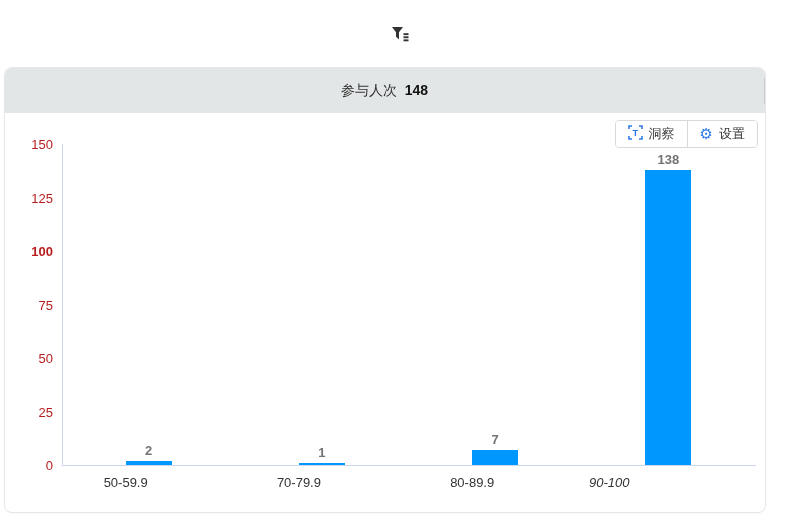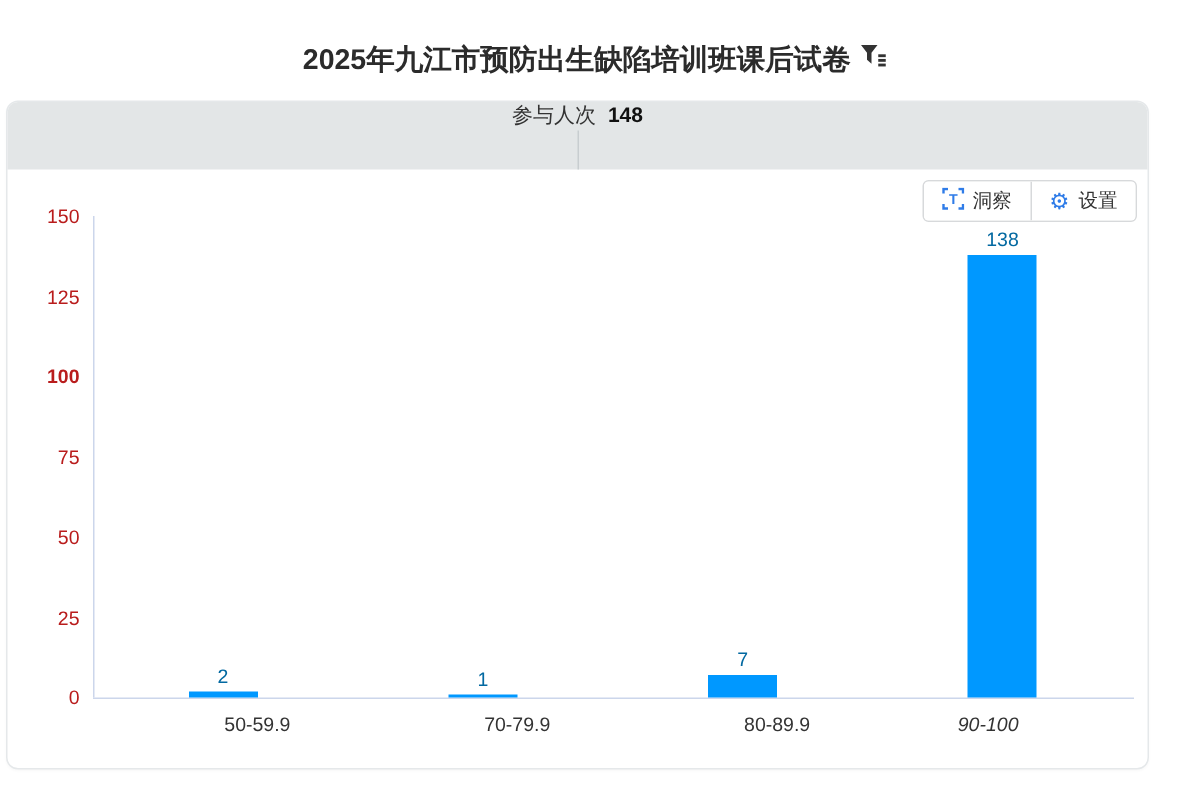--- a/index.html
+++ b/index.html
@@ -41,21 +41,20 @@
     border: 1px solid #e5e8ea;
     border-radius: 8px;
     box-shadow: 0 1px 2px rgba(0,0,0,0.03);
   }
   .stats-header {
     height: 45px;
     background: #e3e6e7;
     border-radius: 7px 7px 0 0;
     display: flex;
     align-items: center;
-    flex-direction: column;
   }
   .stat-cell {
     flex: 1;
     text-align: center;
     font-size: 14px;
     color: #333;
   }
   .stat-value { font-weight: bold; color: #111; margin-left: 4px; }
   .stat-divider {
     width: 1px;
@@ -137,38 +136,39 @@
   }
   .bar {
     position: absolute;
     bottom: 0;
   }
   .value-label {
     position: absolute;
     width: 60px;
     text-align: center;
     font-size: 13px;
-    color: #0369a1;
+    color: #737373;
+    font-weight: bold;
   }
   .x-label {
     position: absolute;
     top: 362px;
     width: 90px;
-    text-align: right;
+    text-align: left;
     font-size: 13px;
     color: #333;
   }
 </style>
 </head>
 <body>
 
 <div class="page">
 
   <div class="title-row">
-    <span class="page-title">2025年九江市预防出生缺陷培训班课后试卷</span><span class="filter-icon"><svg width="17" height="15" viewBox="0 0 17 15">
+    <span class="filter-icon"><svg width="17" height="15" viewBox="0 0 17 15">
           <polygon points="0,0 11,0 7,5.2 7,12.5 4,9.8 4,5.2" fill="#333"></polygon>
           <rect x="11.5" y="6.2" width="5" height="1.9" fill="#333"></rect>
           <rect x="11.5" y="9.3" width="5" height="1.9" fill="#333"></rect>
           <rect x="11.5" y="12.4" width="5" height="1.9" fill="#333"></rect>
         </svg></span>
   </div>
 
   <div class="card">
 
     <div class="stats-header">

